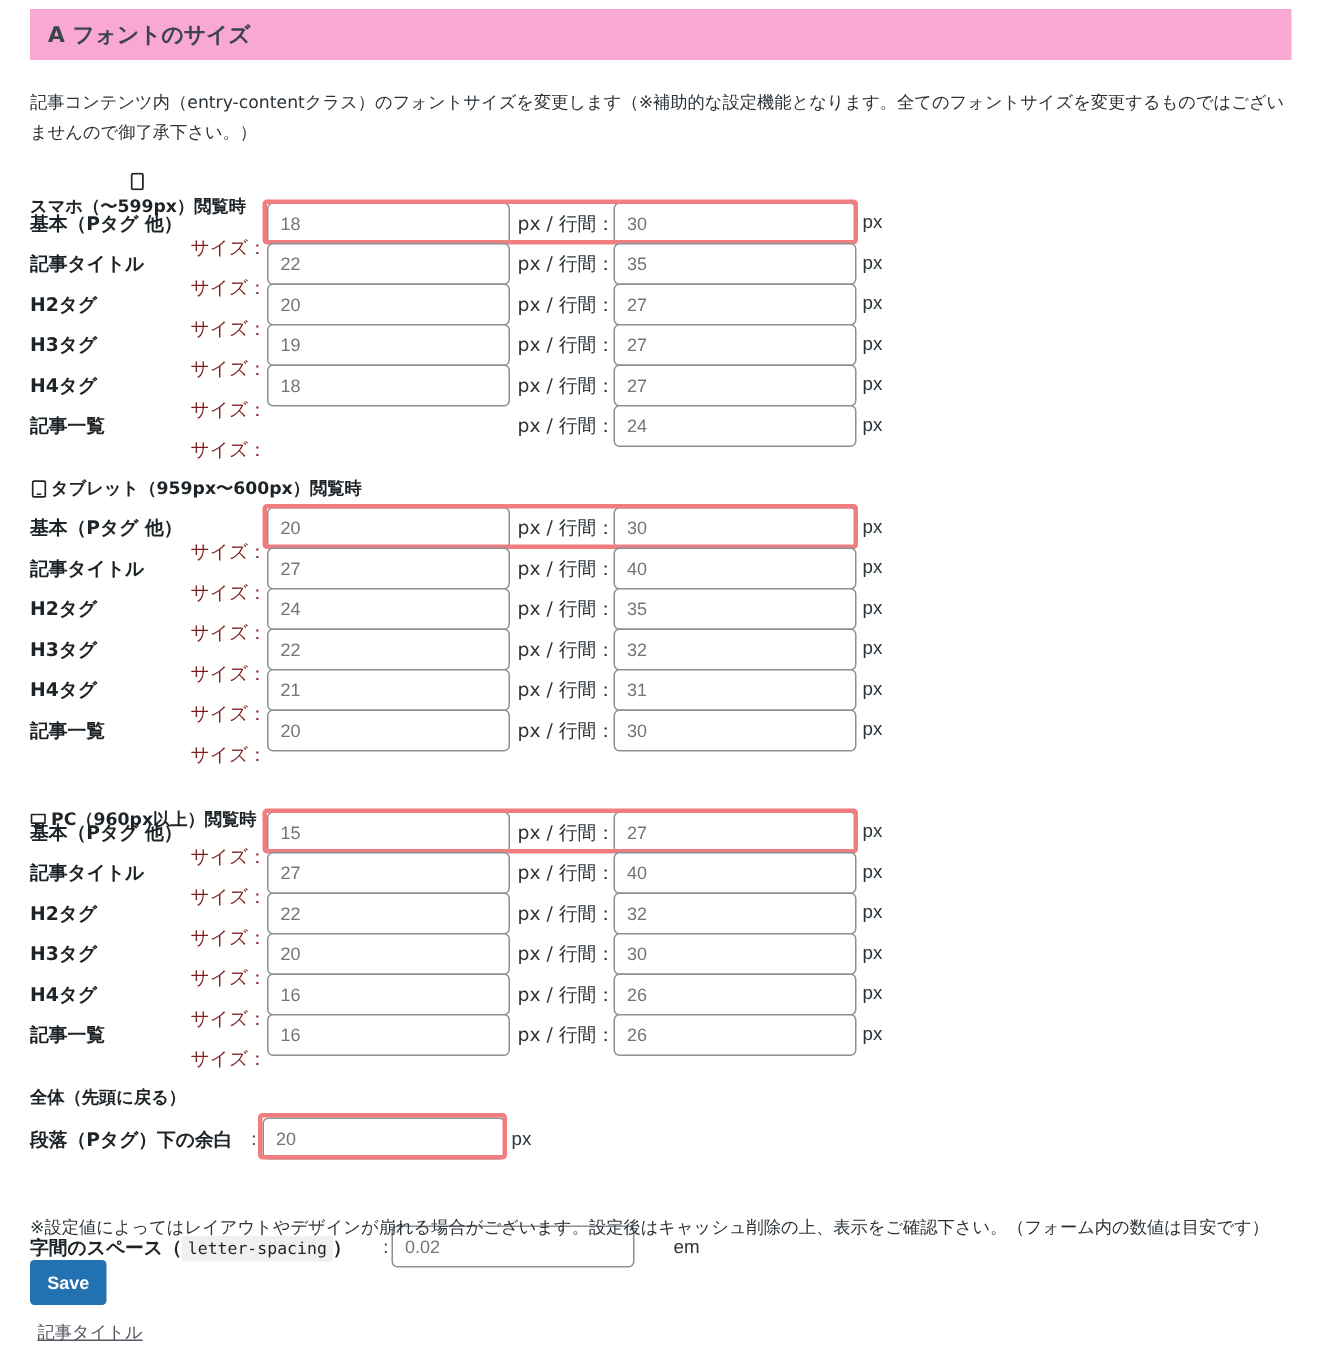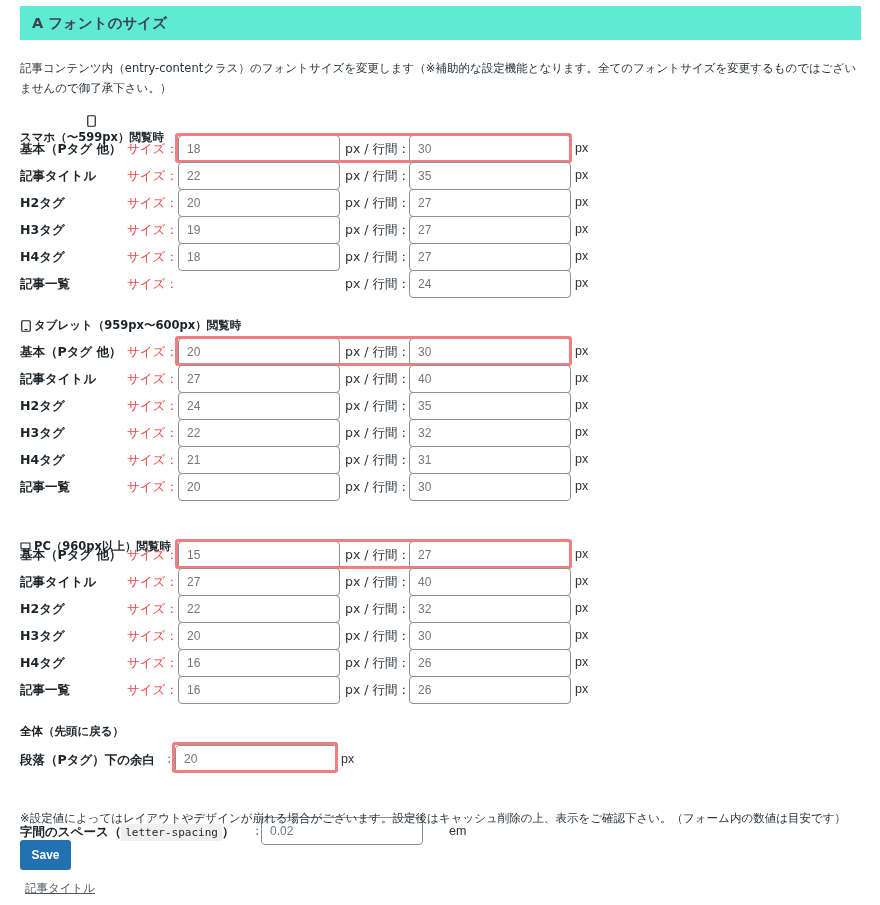--- a/index.html
+++ b/index.html
@@ -4,39 +4,39 @@
 <style>
   * { box-sizing: border-box; }
   html, body { margin: 0; padding: 0; background: #ffffff; }
   body {
     width: 880px; height: 905px; overflow: hidden; position: relative;
     font-family: "DejaVu Sans", "Liberation Sans", sans-serif;
     color: #1d2327; font-size: 12.5px;
   }
   .section-header {
     position: absolute; left: 20px; top: 6px; width: 841px; height: 34px;
-    background: #5eead4; padding: 0 0 0 12px;
+    background: #f9a8d4; padding: 0 0 0 12px;
     display: flex; align-items: center;
     font-weight: bold; font-size: 14.5px; color: #3c434a;
   }
   .intro {
     position: absolute; left: 20px; top: 58px; width: 840px;
     font-size: 11.5px; line-height: 20px; color: #2c3338;
   }
   .group-title {
     position: absolute; left: 20px; font-weight: bold; font-size: 11.5px; color: #1d2327;
     display: flex; align-items: center; gap: 3px;
   }
   .icon { display: inline-flex; width: 11px; height: 12px; align-items: center; justify-content: center; }
   .row { position: absolute; left: 20px; height: 27px; width: 600px; }
   .row .label {
     position: absolute; left: 0; top: 6px; font-weight: bold; font-size: 12.5px; color: #1d2327; white-space: nowrap;
   }
   .row .size-label {
-    position: absolute; left: 107px; top: 6px; font-size: 12.5px; color: #ef4444; white-space: nowrap;
+    position: absolute; left: 107px; top: 22px; font-size: 12.5px; color: #7f1d1d; white-space: nowrap;
   }
   .row .input {
     position: absolute; top: 0; height: 28px; width: 162px;
     border: 1px solid #8c8f94; border-radius: 4px; background: #fff;
     font-size: 12px; color: #c3c4c7; padding: 0 8px; line-height: 26px;
     font-family: "Liberation Sans", sans-serif;
   }
   .row .input.size { left: 158px; }
   .row .input.lh { left: 389px; }
   .row .mid {

